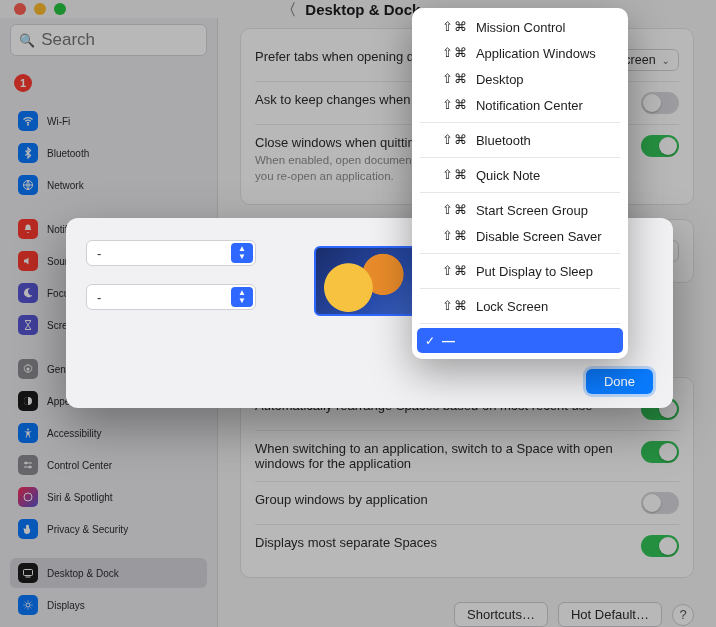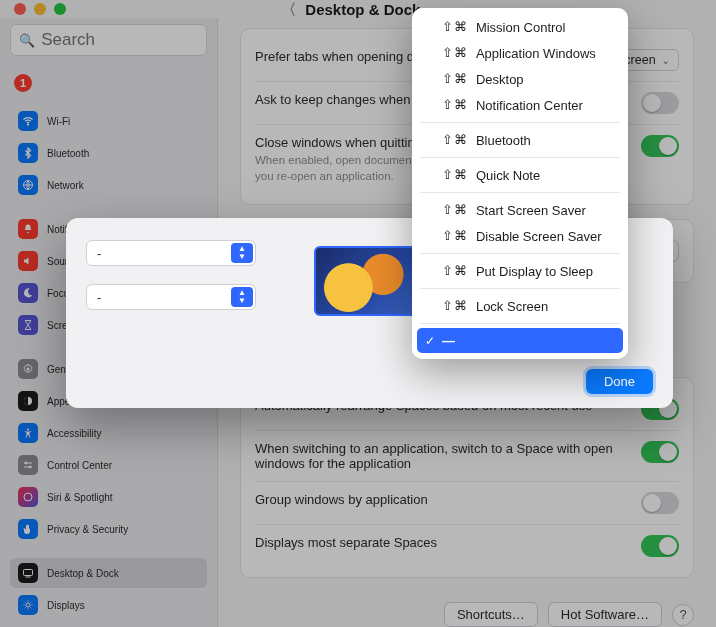--- a/index.html
+++ b/index.html
@@ -419,21 +419,21 @@
         <div class="row">
           <div class="lab">Displays most separate Spaces</div>
           <div class="switch on">
               <div class="knob"></div>
             </div>
         </div>
       </div>
 
       <div class="footer-btns">
         <button class="mac-btn">Shortcuts…</button>
-        <button class="mac-btn">Hot Software…</button>
+        <button class="mac-btn">Hot Default…</button>
         <div class="help-btn">?</div>
       </div>
     </div>
   </div>
 </div>
 
 <div class="scrim"></div>
 
 <div class="sheet">
   <div class="sheet-row" style="width:170px;">
@@ -475,21 +475,21 @@
     <span>Bluetooth</span>
   </div>
   <div class="sep"></div>
   <div class="mi">
     <span class="keys">⇧⌘</span>
     <span>Quick Note</span>
   </div>
   <div class="sep"></div>
   <div class="mi">
     <span class="keys">⇧⌘</span>
-    <span>Start Screen Saver</span>
+    <span>Start Screen Group</span>
   </div>
   <div class="mi">
     <span class="keys">⇧⌘</span>
     <span>Disable Screen Saver</span>
   </div>
   <div class="sep"></div>
   <div class="mi">
     <span class="keys">⇧⌘</span>
     <span>Put Display to Sleep</span>
   </div>

